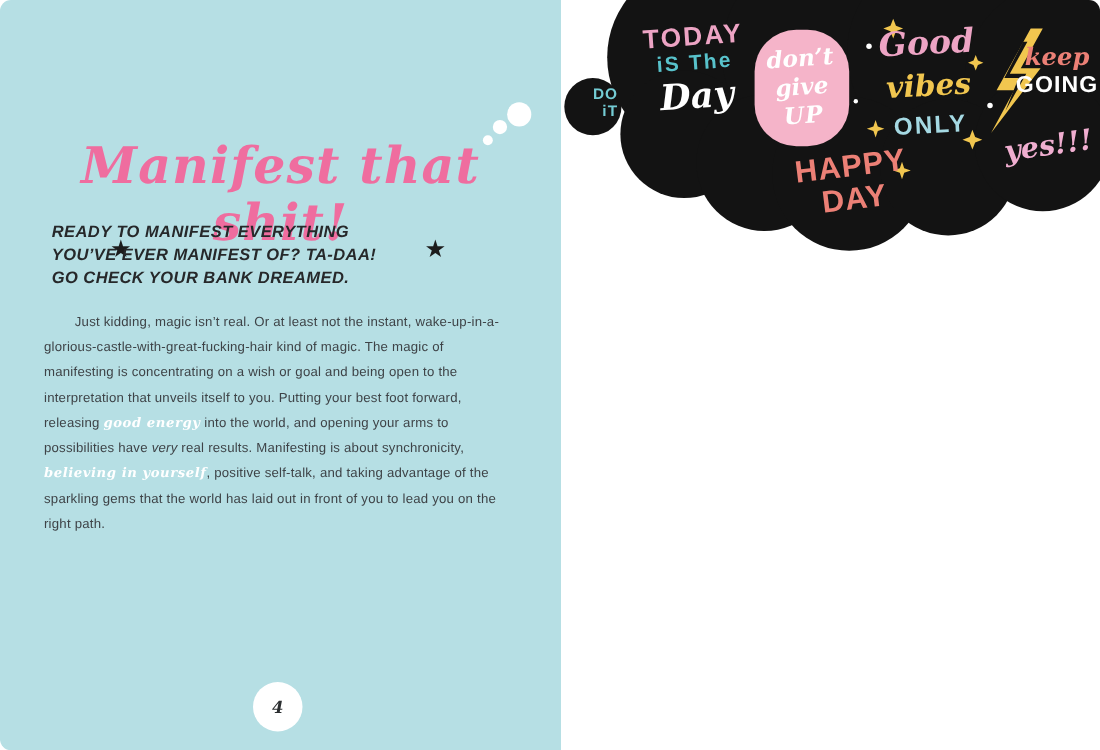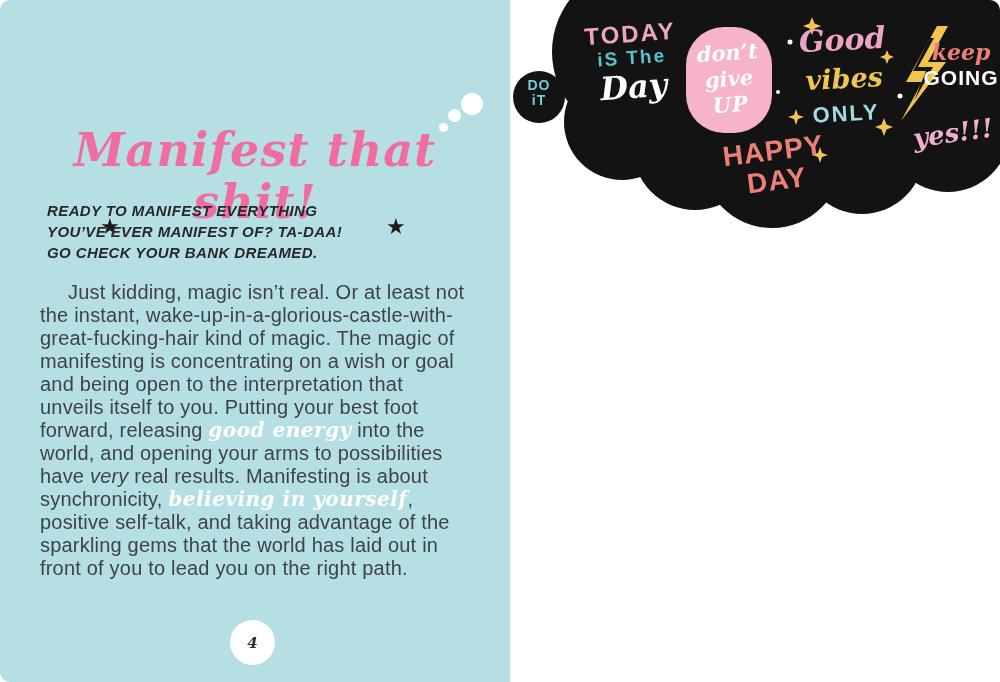--- a/index.html
+++ b/index.html
@@ -24,21 +24,21 @@
     color:#26282a;letter-spacing:0.4px;
   }
   .star{
     position:absolute;top:214px;font-size:22px;color:var(--star_black,#1c1c1c);
     font-style:normal;
   }
   .star-left{left:100px;}
   .star-right{left:386px;}
 
   .body-copy{
-    position:absolute;font-size:20px;line-height:23px;color:var(--body_text,#3e4347);
+    position:absolute;font-size:12px;line-height:23px;color:var(--body_text,#3e4347);
     letter-spacing:0.2px;
   }
   .body-left{left:40px;top:281px;width:430px;}
   .body-copy p{margin:0;}
   .body-copy p.indent{text-indent:28px;}
 
   .script-white{
     font-family:"DejaVu Serif",serif;font-style:italic;font-weight:bold;
     color:#ffffff;letter-spacing:0.5px;
   }
@@ -56,21 +56,21 @@
     font-size:15px;color:#2c2f31;
   }
   .page-circle-left{left:230px;background:#ffffff;}
 
   
   .cloud-svg{position:absolute;left:510px;top:0;width:490px;height:245px;z-index:1;}
   .bubble-text{position:absolute;z-index:2;text-align:center;}
   .bubble-text div{margin:0;}
 
   .do-it{left:516px;top:78px;width:46px;color:var(--do_it_teal,#74ccd4);
-    font-weight:bold;font-size:14px;line-height:15px;letter-spacing:1px;}
+    font-weight:bold;font-size:14px;line-height:15px;letter-spacing:1px;text-align:right;}
   .today-block{left:572px;top:20px;width:120px;transform:rotate(-4deg);}
   .today-l1{font-weight:bold;font-size:24px;line-height:27px;letter-spacing:2px;color:var(--letter_pink,#eda4c4);}
   .today-l2{font-weight:bold;font-size:19px;line-height:21px;letter-spacing:2px;color:var(--letter_teal,#58c2cb);}
   .today-l3{font-family:"DejaVu Serif",serif;font-style:italic;font-weight:bold;
     font-size:32px;line-height:38px;color:#ffffff;}
   .dont-block{left:688px;top:40px;width:82px;transform:rotate(-4deg);
     font-family:"DejaVu Serif",serif;font-style:italic;font-weight:bold;color:#ffffff;}
   .dont-l{font-size:21px;line-height:26px;}
   .dont-up{font-size:21px;line-height:26px;letter-spacing:1px;}
   .gvo-block{left:788px;top:20px;width:112px;transform:rotate(-3deg);}

